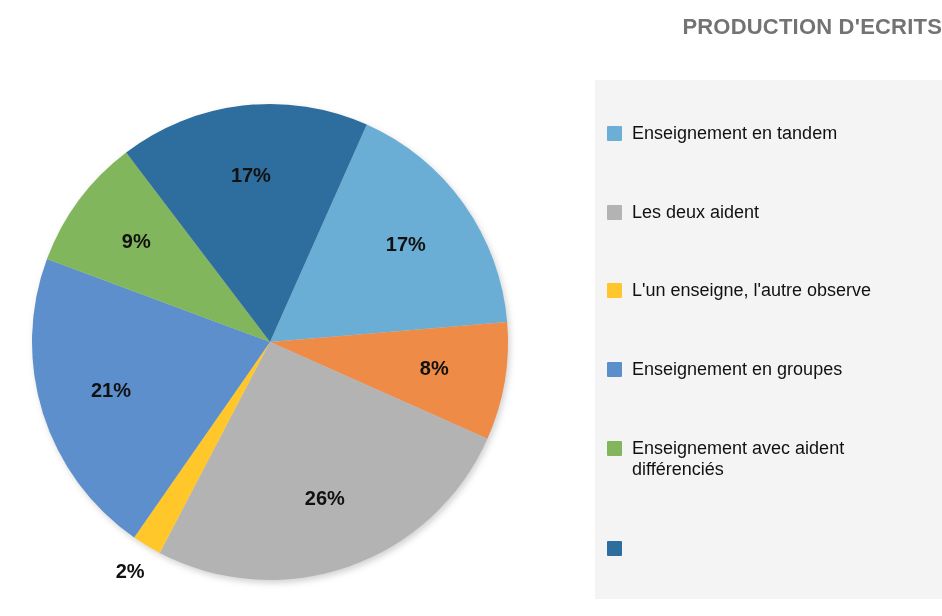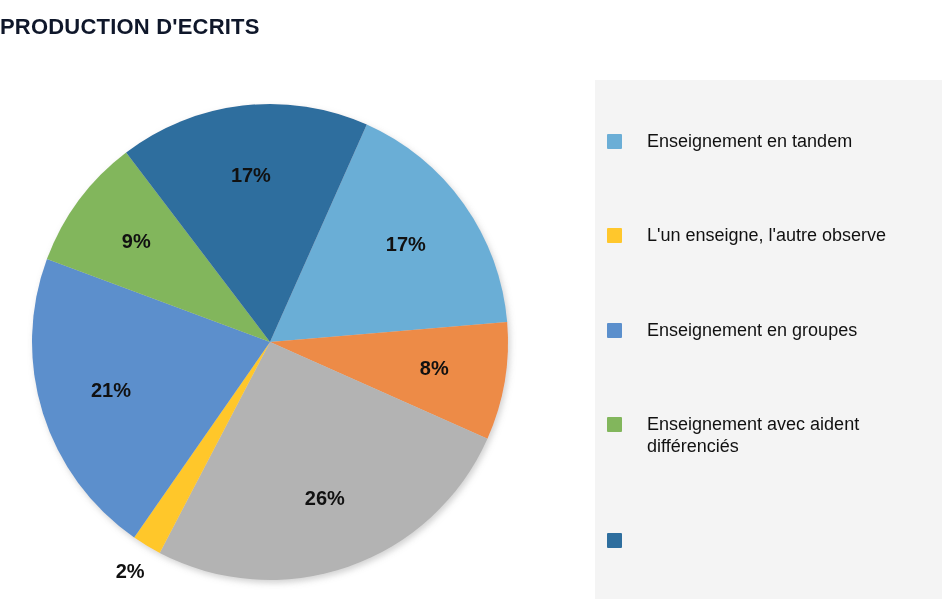--- a/index.html
+++ b/index.html
@@ -16,24 +16,24 @@
     width: 942px;
     height: 616px;
     background: #ffffff;
     overflow: hidden;
   }
   #chart-title {
     position: absolute;
     left: 0;
     top: 14px;
     width: 942px;
-    text-align: left;
+    text-align: right;
     font-size: 22px;
     font-weight: bold;
-    color: #0f172a;
+    color: #737373;
     letter-spacing: 0.2px;
   }
   #pie-area {
     position: absolute;
     left: 10px;
     top: 70px;
     width: 560px;
     height: 540px;
   }
   #pie-svg {
@@ -56,21 +56,21 @@
     background: #f4f4f4;
     box-sizing: border-box;
     padding: 14px 10px 14px 12px;
     display: flex;
     flex-direction: column;
     justify-content: space-around;
   }
   .legend-item {
     display: flex;
     align-items: flex-start;
-    gap: 25px;
+    gap: 10px;
     line-height: 1.18;
   }
   .legend-swatch {
     flex: 0 0 auto;
     width: 15px;
     height: 15px;
     margin-top: 3px;
     border-radius: 1px;
   }
   .legend-label {
@@ -113,20 +113,24 @@
         </g>
     </svg>
   </div>
 
   <div id="legend" style="background: rgb(244, 244, 244);">
       <div class="legend-item">
         <span class="legend-swatch" style="background: rgb(107, 174, 214);"></span>
         <span class="legend-label">Enseignement en tandem</span>
       </div>
       <div class="legend-item">
+        <span class="legend-swatch" style="background: rgb(179, 179, 179);"></span>
+        <span class="legend-label">Les deux aident</span>
+      </div>
+      <div class="legend-item">
         <span class="legend-swatch" style="background: rgb(255, 199, 44);"></span>
         <span class="legend-label">L'un enseigne, l'autre observe</span>
       </div>
       <div class="legend-item">
         <span class="legend-swatch" style="background: rgb(91, 143, 204);"></span>
         <span class="legend-label">Enseignement en groupes</span>
       </div>
       <div class="legend-item">
         <span class="legend-swatch" style="background: rgb(130, 182, 92);"></span>
         <span class="legend-label">Enseignement avec aident différenciés</span>

